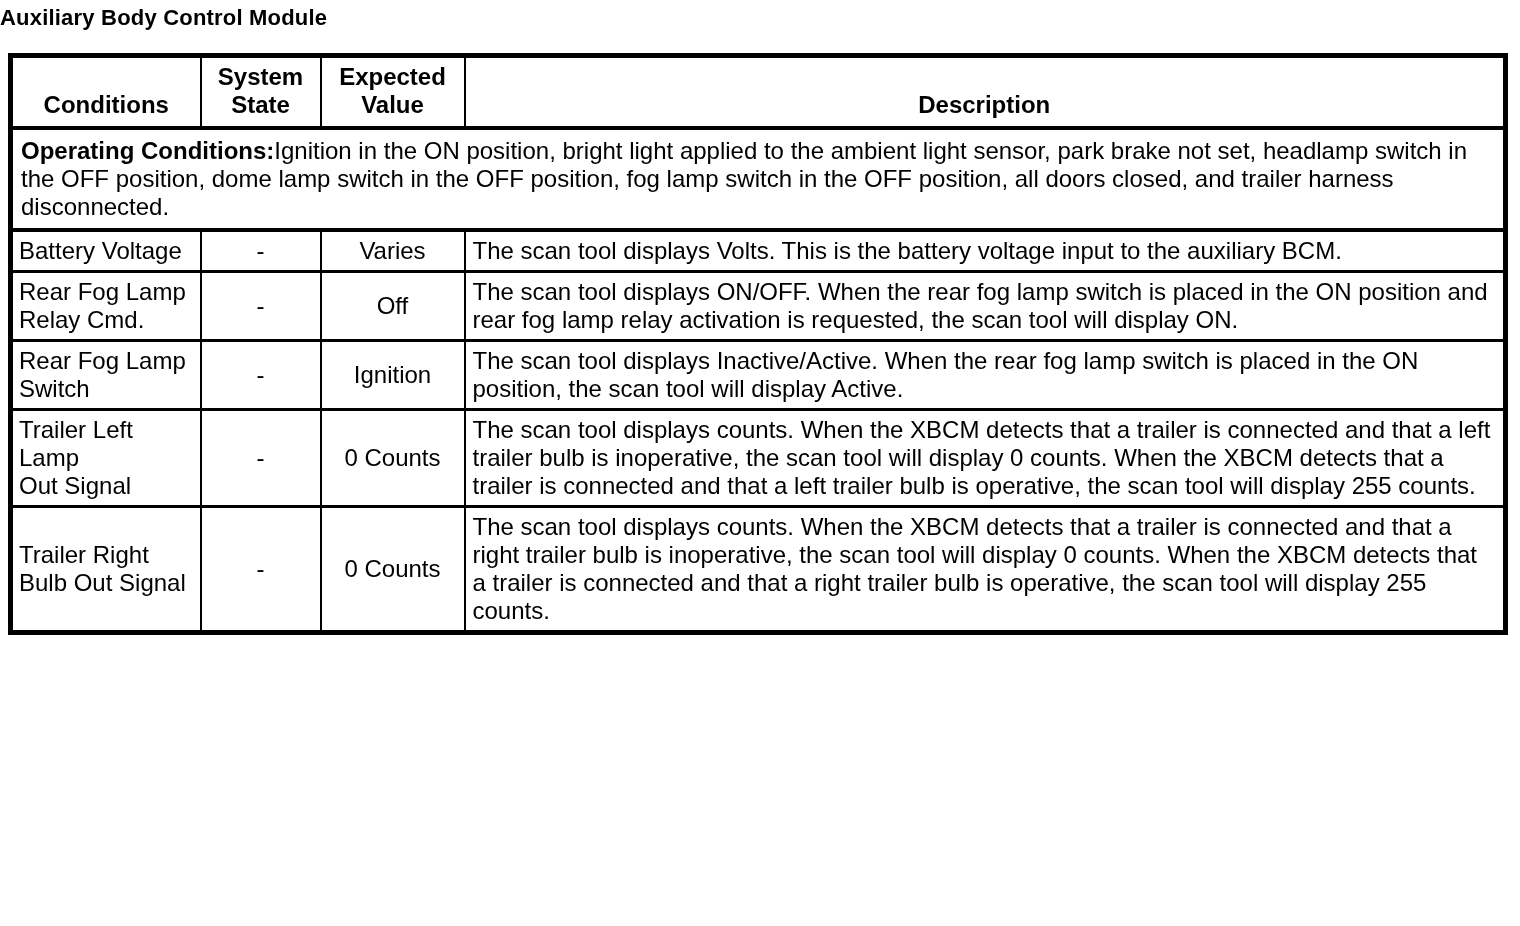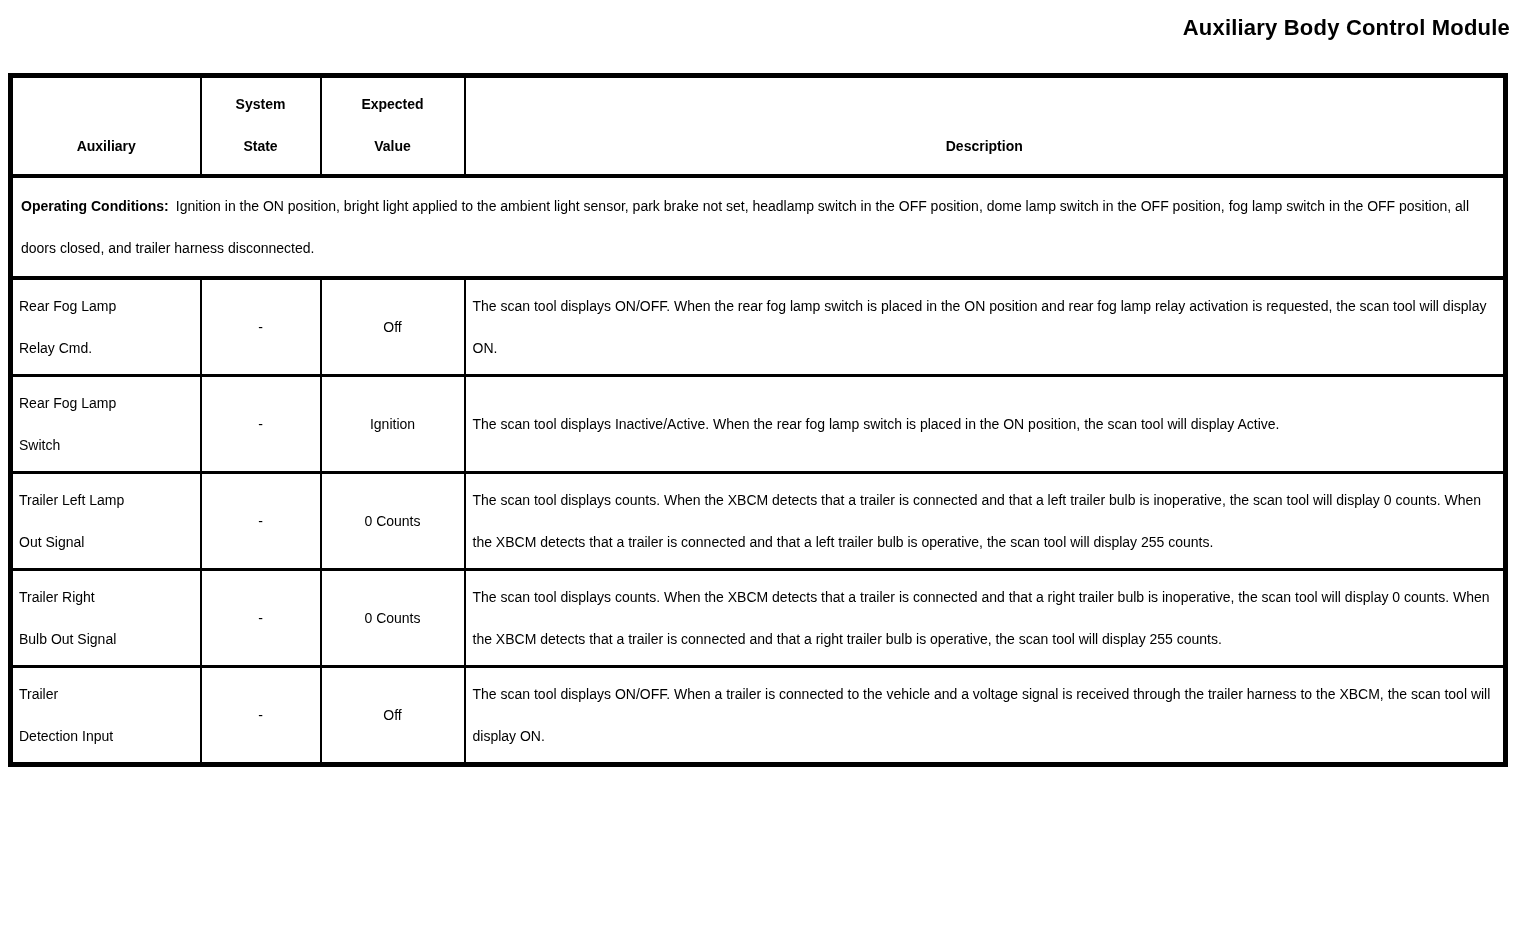--- a/index.html
+++ b/index.html
@@ -10,24 +10,24 @@
     font-family: "Liberation Sans", "DejaVu Sans", sans-serif;
   }
   .page {
     width: 1520px;
     height: 926px;
     background: #ffffff;
     overflow: hidden;
     box-sizing: border-box;
   }
   .doc-title {
-    margin: 10px;
+    margin: 0;
     padding-top: 5px;
     padding-bottom: 22px;
-    text-align: right;
+    text-align: left;
     font-size: 22px;
     font-weight: 700;
     letter-spacing: 0.2px;
   }
   table.spec-table {
     border-collapse: collapse;
     table-layout: fixed;
     width: 1500px;
     margin-left: 8px;
     border: 5px solid #000;
@@ -36,22 +36,22 @@
   col.c-param { width: 190px; }
   col.c-state { width: 120px; }
   col.c-value { width: 144px; }
   col.c-desc  { width: auto; }
 
   th, td {
     border-left: 2px solid #000;
     border-right: 2px solid #000;
     border-top: 3px solid #000;
     border-bottom: 3px solid #000;
-    font-size: 14px;
-    line-height: 42px;
+    font-size: 24px;
+    line-height: 28px;
     padding: 5px 7px;
     vertical-align: middle;
     box-sizing: border-box;
     overflow: hidden;
   }
   thead th {
     font-weight: 700;
     text-align: center;
     vertical-align: bottom;
     white-space: pre-line;
@@ -72,54 +72,59 @@
     padding-right: 10px;
   }
   tr.opcond-row td {
     text-align: left;
     vertical-align: middle;
     padding: 7px 8px;
     border-bottom: 4px solid #000;
   }
   .opcond-label {
     font-weight: 700;
-    margin-right: 7px;
   }
 </style>
 </head>
 <body>
 
 <div class="page">
 
   <h1 class="doc-title">Auxiliary Body Control Module</h1>
 
   <table class="spec-table">
     <colgroup>
       <col class="c-param">
         <col class="c-state">
         <col class="c-value">
         <col class="c-desc">
     </colgroup>
     <thead>
       <tr>
-        <th>Auxiliary</th>
+        <th>Conditions</th>
         <th>System
 State</th>
         <th>Expected
 Value</th>
         <th>Description</th>
       </tr>
     </thead>
     <tbody>
       <tr class="opcond-row">
         <td colspan="4">
           <span class="opcond-label">Operating Conditions:</span><span>Ignition in the ON position, bright light applied to the ambient light sensor, park brake not set, headlamp switch in the OFF position, dome lamp switch in the OFF position, fog lamp switch in the OFF position, all doors closed, and trailer harness disconnected.</span>
         </td>
       </tr>
 
+      <tr>
+        <td class="param-cell">Battery Voltage</td>
+        <td class="state-cell">-</td>
+        <td class="value-cell">Varies</td>
+        <td class="desc-cell">The scan tool displays Volts. This is the battery voltage input to the auxiliary BCM.</td>
+      </tr>
       <tr>
         <td class="param-cell">Rear Fog Lamp
 Relay Cmd.</td>
         <td class="state-cell">-</td>
         <td class="value-cell">Off</td>
         <td class="desc-cell">The scan tool displays ON/OFF. When the rear fog lamp switch is placed in the ON position and rear fog lamp relay activation is requested, the scan tool will display ON.</td>
       </tr>
       <tr>
         <td class="param-cell">Rear Fog Lamp
 Switch</td>
@@ -134,22 +139,15 @@
         <td class="value-cell">0 Counts</td>
         <td class="desc-cell">The scan tool displays counts. When the XBCM detects that a trailer is connected and that a left trailer bulb is inoperative, the scan tool will display 0 counts. When the XBCM detects that a trailer is connected and that a left trailer bulb is operative, the scan tool will display 255 counts.</td>
       </tr>
       <tr>
         <td class="param-cell">Trailer Right
 Bulb Out Signal</td>
         <td class="state-cell">-</td>
         <td class="value-cell">0 Counts</td>
         <td class="desc-cell">The scan tool displays counts. When the XBCM detects that a trailer is connected and that a right trailer bulb is inoperative, the scan tool will display 0 counts. When the XBCM detects that a trailer is connected and that a right trailer bulb is operative, the scan tool will display 255 counts.</td>
       </tr>
-      <tr>
-        <td class="param-cell">Trailer
-Detection Input</td>
-        <td class="state-cell">-</td>
-        <td class="value-cell">Off</td>
-        <td class="desc-cell">The scan tool displays ON/OFF. When a trailer is connected to the vehicle and a voltage signal is received through the trailer harness to the XBCM, the scan tool will display ON.</td>
-      </tr>
     </tbody>
   </table>
 </div>
 
 </body></html>

